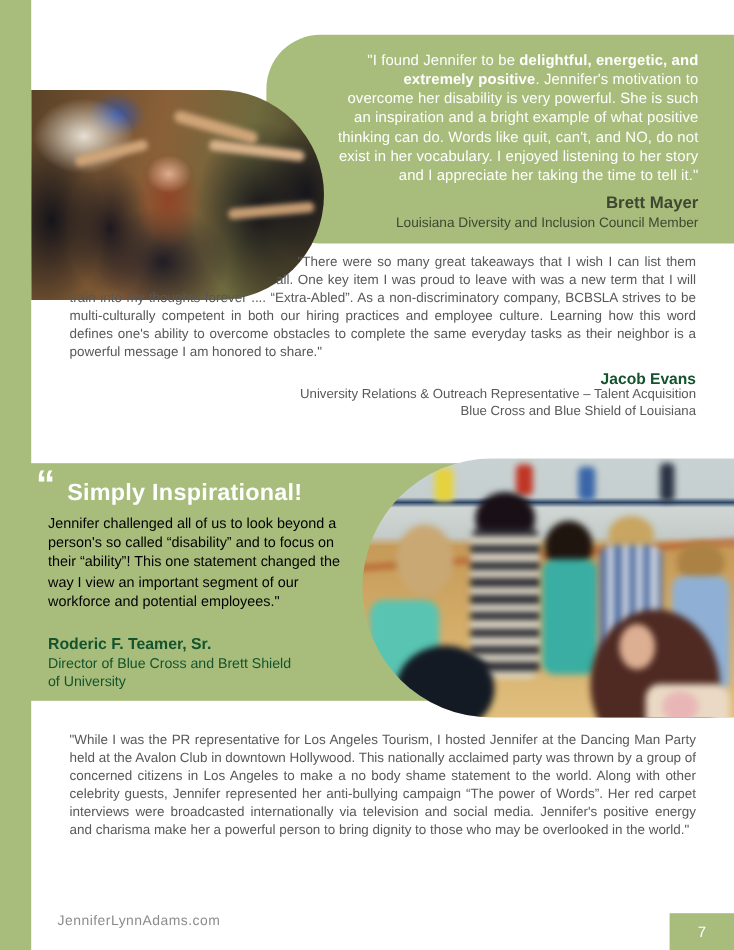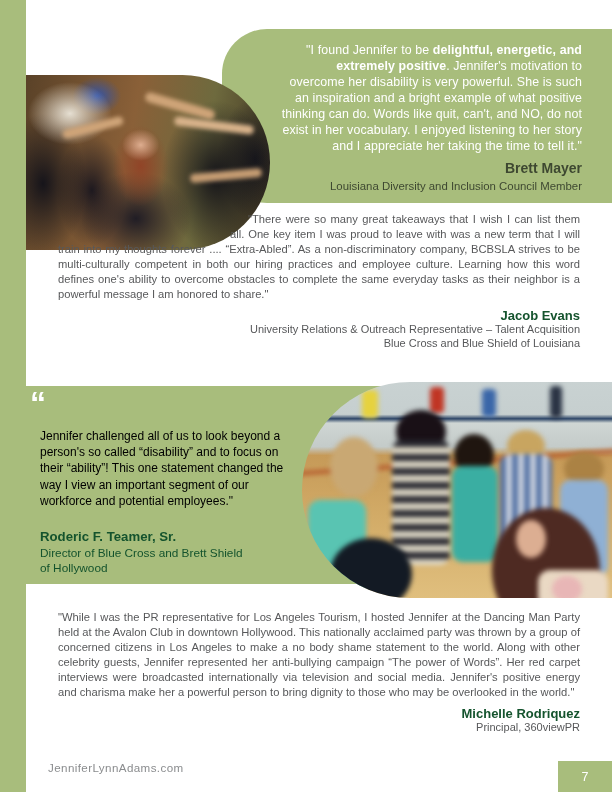--- a/index.html
+++ b/index.html
@@ -123,25 +123,26 @@
     <p class="body-quote">"There were so many great takeaways that I wish I can list them all. One key item I was proud to leave with was a new term that I will train into my thoughts forever .... “Extra-Abled”.  As a non-discriminatory company, BCBSLA strives to be multi-culturally competent in both our hiring practices and employee culture. Learning how this word defines one's ability to overcome obstacles to complete the same everyday tasks as their neighbor is a powerful message I am honored to share."</p>
     <div class="attr-right">
       <span class="nm">Jacob Evans</span>
       <span class="rl">University Relations &amp; Outreach Representative – Talent Acquisition</span>
       <span class="rl">Blue Cross and Blue Shield of Louisiana</span>
     </div>
   </div>
 
   <div class="band">
     <span class="qmark">“</span>
+    <span class="headline">Simply Inspirational!</span>
     <p class="rbody">Jennifer challenged all of us to look beyond a person's so called “disability” and to focus on their “ability”!  This one statement changed the way I view an important segment of our workforce and potential employees."</p>
     <div class="rattr">
       <span class="nm">Roderic F. Teamer, Sr.</span>
       <span class="rl">Director of Blue Cross and Brett Shield</span>
-      <span class="rl2">of Hollywood</span>
+      <span class="rl2">of University</span>
     </div>
   </div>
 
   <div class="photo-kids">
     <div class="blob floorline"></div>
     <div class="blob bk1"></div>
     <div class="blob bk2"></div>
     <div class="blob bk3"></div>
     <div class="blob bk4"></div>
     <div class="blob k-blonde-head"></div>
@@ -156,24 +157,20 @@
     <div class="blob k-rboy"></div>
     <div class="blob w-hair"></div>
     <div class="blob w-face"></div>
     <div class="blob w-top"></div>
     <div class="blob w-pink"></div>
     <div class="blob fg-head"></div>
   </div>
 
   <div class="michelle">
     <p class="body-quote">"While I was the PR representative for Los Angeles Tourism, I hosted Jennifer at the Dancing Man Party held at the Avalon Club in downtown Hollywood. This nationally acclaimed party was thrown by a group of concerned citizens in Los Angeles to make a no body shame statement to the world.  Along with other celebrity guests, Jennifer represented her anti-bullying campaign “The power of Words”. Her red carpet interviews were broadcasted internationally via television and social media.  Jennifer's positive energy and charisma make her a powerful person to bring dignity to those who may be overlooked in the world."</p>
-    <div class="attr-right">
-      <span class="nm">Michelle Rodriquez</span>
-      <span class="rl">Principal, 360viewPR</span>
-    </div>
   </div>
 
   <div class="footer-url">JenniferLynnAdams.com</div>
   <div class="pagebox">
     <span>7</span>
   </div>
 
 </div>
 
 </body></html>

